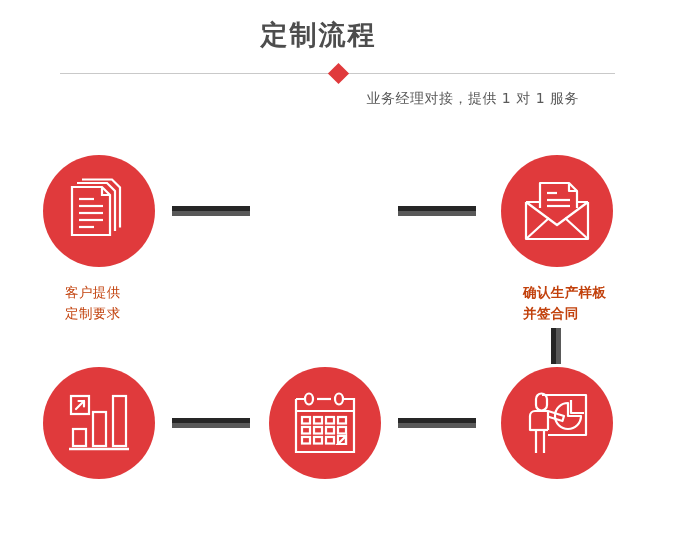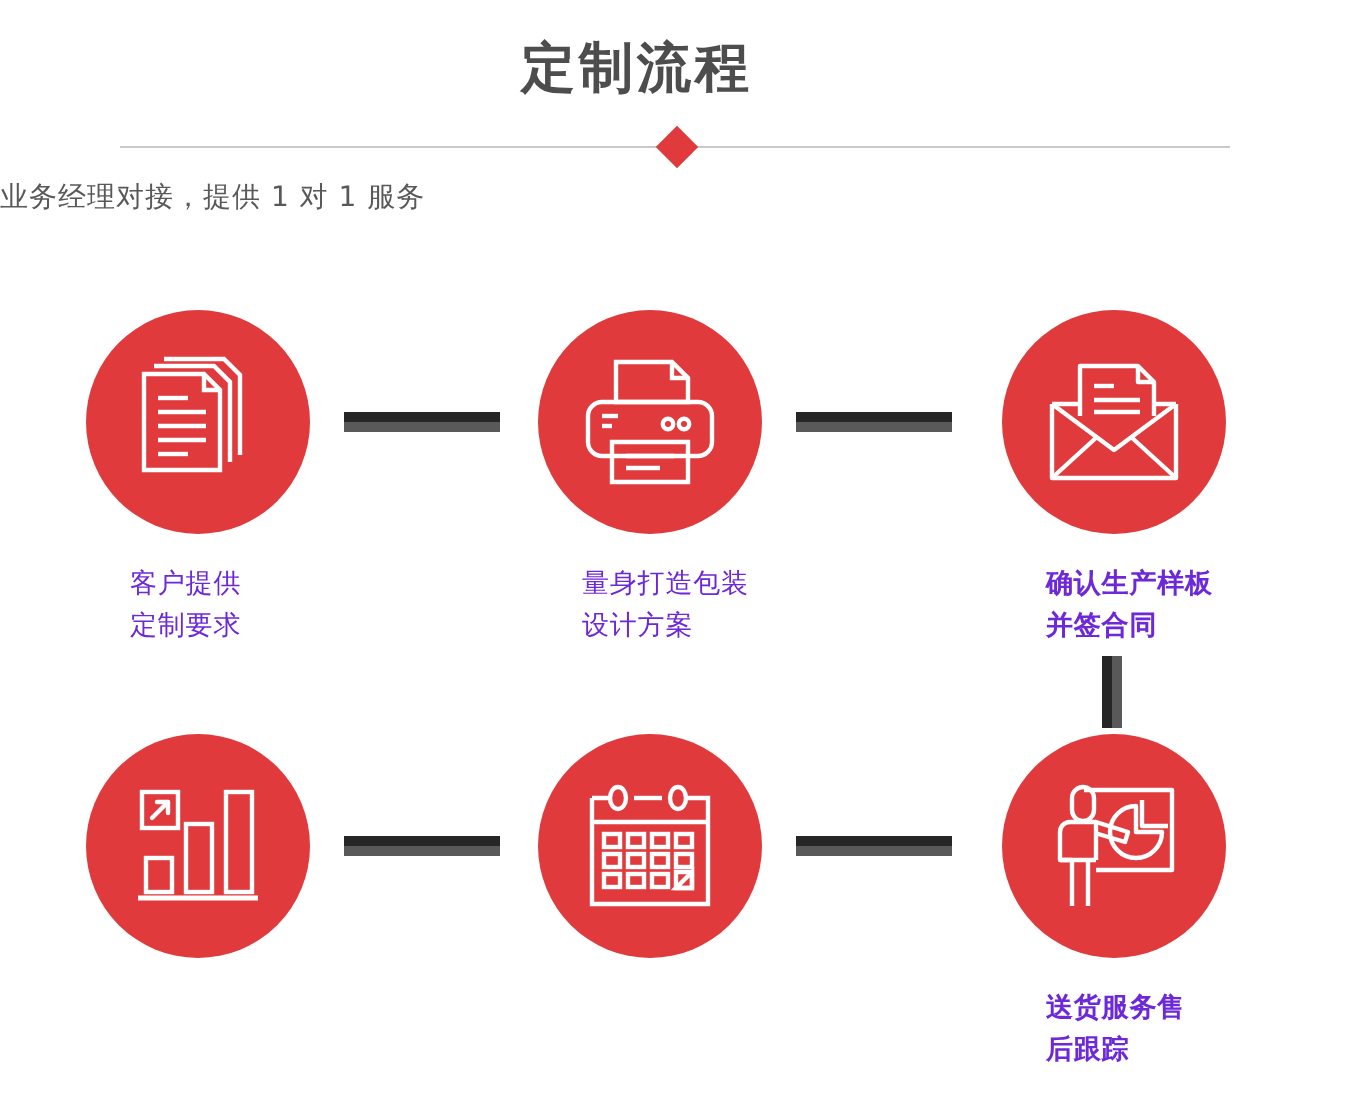--- a/index.html
+++ b/index.html
@@ -57,21 +57,21 @@
     width: 15px;
     height: 15px;
     background: #e03a3c;
     transform: rotate(45deg);
   }
   .subtitle {
     position: absolute;
     left: 0;
     top: 90px;
     width: 579px;
-    text-align: left;
+    text-align: right;
     font-size: 14px;
     color: #595959;
     letter-spacing: 0.5px;
   }
 
   
   .flow {
     position: absolute;
     left: 0;
     top: 130px;
@@ -111,21 +111,21 @@
     top: 50%;
     transform: translate(-50%, -50%);
   }
   .step-label {
     position: absolute;
     left: 61px;
     top: 152px;
     width: 130px;
     font-size: 13.5px;
     line-height: 21px;
-    color: #6d28d9;
+    color: #c2410c;
     text-align: left;
     letter-spacing: 0.4px;
     white-space: pre-line;
   }
 
   
   .conn-h {
     position: absolute;
     width: 78px;
     height: 10px;
@@ -202,41 +202,20 @@
       </div>
       <div class="step-label">客户提供
 定制要求</div>
     </div>
 
     <div class="conn-h conn-h-0">
       <div class="top"></div>
       <div class="bot"></div>
     </div>
 
-    <div class="step step-1">
-      <div class="circle">
-        <span>
-          <svg width="66" height="64" viewBox="0 0 66 64" fill="none" stroke="#ffffff" stroke-width="2.2">
-            <path d="M16 2 H44 L52 10 V22 H16 Z"></path>
-            <path d="M44 2 V10 H52"></path>
-            <path d="M9 22 H57 a7 7 0 0 1 7 7 v13 a7 7 0 0 1 -7 7 H9 a7 7 0 0 1 -7 -7 V29 a7 7 0 0 1 7 -7 Z"></path>
-            <line x1="9" y1="29" x2="17" y2="29"></line>
-            <line x1="9" y1="34" x2="14" y2="34"></line>
-            <circle cx="42" cy="33" r="2.6"></circle>
-            <circle cx="50" cy="33" r="2.6"></circle>
-            <circle cx="58" cy="33" r="0"></circle>
-            <path d="M14 42 H52 V62 H14 Z"></path>
-            <line x1="21" y1="49" x2="45" y2="49"></line>
-            <line x1="21" y1="55" x2="38" y2="55"></line>
-          </svg>
-        </span>
-      </div>
-      <div class="step-label">量身打造包装
-设计方案</div>
-    </div>
 
     <div class="conn-h conn-h-1">
       <div class="top"></div>
       <div class="bot"></div>
     </div>
 
     <div class="step step-2">
       <div class="circle">
         <span>
           <svg width="68" height="62" viewBox="0 0 68 62" fill="none" stroke="#ffffff" stroke-width="2.2" stroke-linejoin="round">
@@ -326,17 +305,15 @@
             <path d="M47 9 V22 H60"></path>
             <path d="M12 8 a5.5 5.5 0 0 1 11 0 v6 a5.5 5.5 0 0 1 -11 0 Z"></path>
             <path d="M11 20 h13 l16 5 -1.5 5 -15 -4.5"></path>
             <path d="M11 20 a5 5 0 0 0 -5 5 v14 h6"></path>
             <path d="M12 39 V62 M20 39 V62"></path>
             <path d="M6 39 H24"></path>
             <path d="M24 20 V39"></path>
           </svg>
         </span>
       </div>
-      <div class="step-label">送货服务售
-后跟踪</div>
     </div>
   </div>
 </div>
 
 </body></html>

